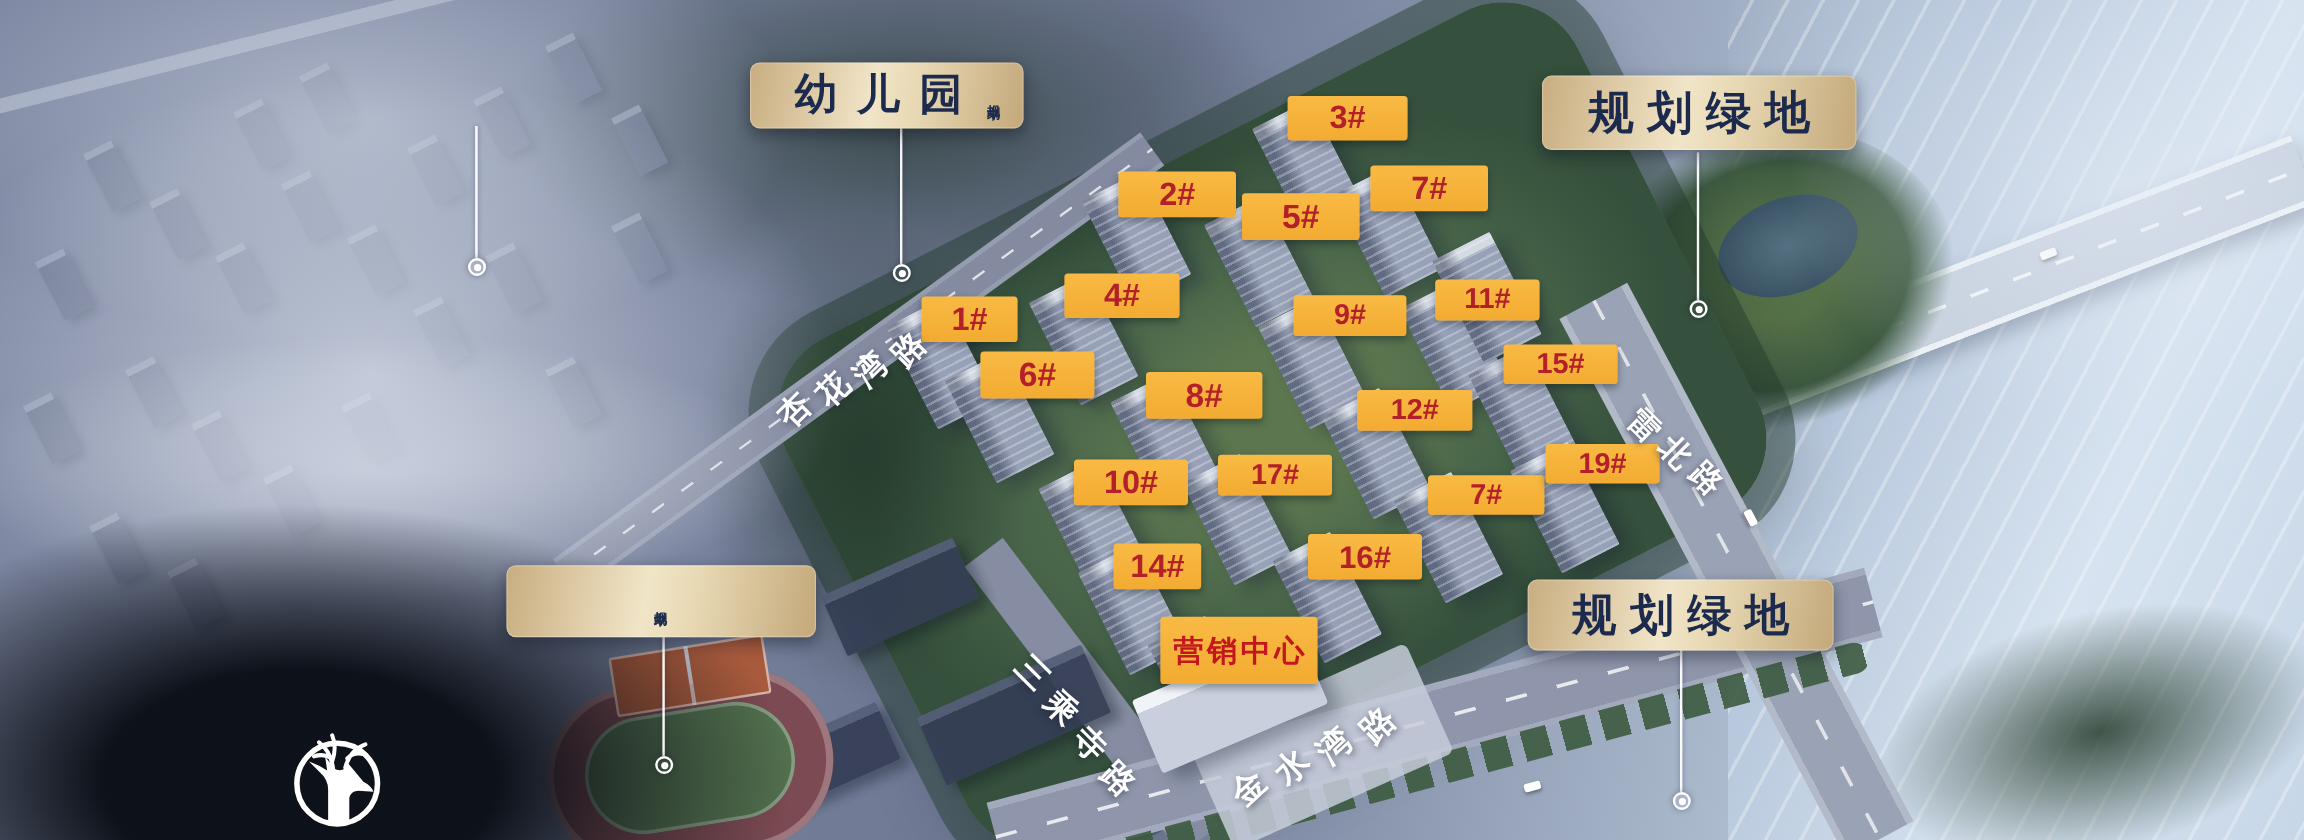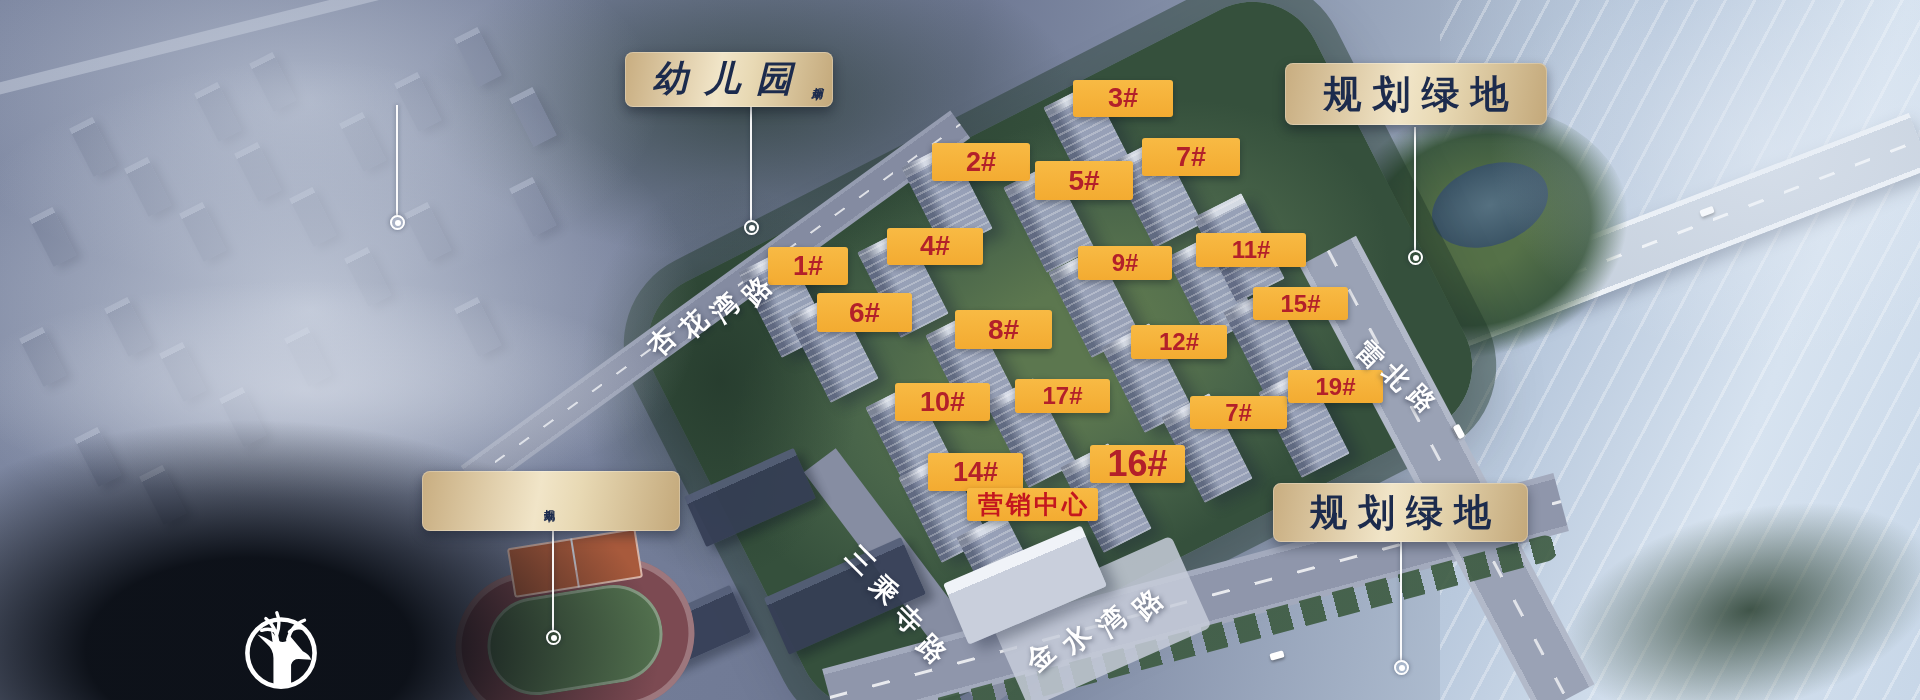--- a/index.html
+++ b/index.html
@@ -101,34 +101,34 @@
 
   
   .plaque{display:flex;align-items:center;justify-content:center;gap:7px;border-radius:8px;
     background:linear-gradient(100deg,#c8ad80 0%,#f1e5c8 45%,#e8d9b4 60%,#c3a87a 100%);
     box-shadow:0 5px 12px rgba(10,16,30,.4), inset 0 0 0 1px rgba(255,255,255,.25);
     color:#1c2b4d;font-weight:700;}
   .plaque .t{position:static;letter-spacing:8px;text-indent:8px;white-space:nowrap;}
   .plaque .st{position:static;writing-mode:vertical-rl;text-orientation:upright;
     font-size:11px;font-weight:700;letter-spacing:1px;line-height:1;margin-left:-4px;}
   .pl-neigh{left:275px;top:50px;width:230px;height:55px;font-size:33px;}
-  .pl-kind{left:625px;top:52px;width:208px;height:55px;font-size:36px;font-style:italic;}
+  .pl-kind{left:625px;top:52px;width:228px;height:55px;font-size:36px;}
   .pl-kind .t{letter-spacing:16px;text-indent:16px;}
   .pl-green-n{left:1285px;top:63px;width:262px;height:62px;font-size:38px;}
   .pl-green-n .t{letter-spacing:11px;text-indent:11px;}
   .pl-school{left:422px;top:471px;width:258px;height:60px;font-size:37px;}
   .pl-school .t{letter-spacing:14px;text-indent:14px;}
   .pl-green-s{left:1273px;top:483px;width:255px;height:59px;font-size:37px;}
   .pl-green-s .t{letter-spacing:11px;text-indent:11px;}
 
   
   .btag{display:flex;align-items:center;justify-content:center;border-radius:3px;
     background:linear-gradient(180deg,#f8ba44 0%,#f3ab31 100%);
     color:#b3202a;font-weight:800;box-shadow:0 3px 6px rgba(10,16,30,.35);}
-  .mkt-tag{left:967px;top:488px;width:131px;height:33px;display:flex;align-items:center;justify-content:center;
+  .mkt-tag{left:967px;top:514px;width:131px;height:56px;display:flex;align-items:center;justify-content:center;
     border-radius:3px;background:linear-gradient(180deg,#f8ba44 0%,#f3ab31 100%);
     color:#c4161f;font-weight:800;font-size:25px;letter-spacing:3px;text-indent:3px;
     box-shadow:0 3px 6px rgba(10,16,30,.35);}
 
   
   .road-label{display:flex;color:#fff;font-weight:700;text-shadow:0 2px 5px rgba(20,28,48,.55);
     transform-origin:0 50%;white-space:nowrap;}
   .road-label span{position:static;display:inline-block;transform:rotate(var(--cr,0deg));}
   .road-xhw{left:650px;top:330px;gap:9px;font-size:27px;transform:rotate(-28deg);--cr:-17deg;}
   .road-scs{left:852px;top:532px;gap:11px;font-size:27px;transform:rotate(51deg);--cr:-6deg;}
@@ -243,26 +243,26 @@
       <div class="btag" style="left: 768px; top: 247px; width: 80px; height: 38px; font-size: 27px;">1#</div>
       <div class="btag" style="left: 932px; top: 143px; width: 98px; height: 38px; font-size: 27px;">2#</div>
       <div class="btag" style="left: 1073px; top: 80px; width: 100px; height: 37px; font-size: 27px;">3#</div>
       <div class="btag" style="left: 887px; top: 228px; width: 96px; height: 37px; font-size: 27px;">4#</div>
       <div class="btag" style="left: 1035px; top: 161px; width: 98px; height: 39px; font-size: 28px;">5#</div>
       <div class="btag" style="left: 817px; top: 293px; width: 95px; height: 39px; font-size: 28px;">6#</div>
       <div class="btag" style="left: 1142px; top: 138px; width: 98px; height: 38px; font-size: 27px;">7#</div>
       <div class="btag" style="left: 955px; top: 310px; width: 97px; height: 39px; font-size: 28px;">8#</div>
       <div class="btag" style="left: 1078px; top: 246px; width: 94px; height: 34px; font-size: 24px;">9#</div>
       <div class="btag" style="left: 895px; top: 383px; width: 95px; height: 38px; font-size: 27px;">10#</div>
-      <div class="btag" style="left: 1196px; top: 233px; width: 110px; height: 34px; font-size: 24px;">11#</div>
+      <div class="btag" style="left: 1196px; top: 233px; width: 87px; height: 34px; font-size: 24px;">11#</div>
       <div class="btag" style="left: 1015px; top: 379px; width: 95px; height: 34px; font-size: 24px;">17#</div>
       <div class="btag" style="left: 1131px; top: 325px; width: 96px; height: 34px; font-size: 24px;">12#</div>
-      <div class="btag" style="left: 928px; top: 453px; width: 95px; height: 38px; font-size: 27px;">14#</div>
+      <div class="btag" style="left: 928px; top: 453px; width: 73px; height: 38px; font-size: 27px;">14#</div>
       <div class="btag" style="left: 1253px; top: 287px; width: 95px; height: 33px; font-size: 24px;">15#</div>
-      <div class="btag" style="left: 1090px; top: 445px; width: 95px; height: 38px; font-size: 36px;">16#</div>
+      <div class="btag" style="left: 1090px; top: 445px; width: 95px; height: 38px; font-size: 26px;">16#</div>
       <div class="btag" style="left: 1190px; top: 396px; width: 97px; height: 33px; font-size: 24px;">7#</div>
       <div class="btag" style="left: 1288px; top: 370px; width: 95px; height: 33px; font-size: 24px;">19#</div>
     </div>
 
   <div class="mkt-tag">营销中心</div>
 
   <div class="plaque pl-kind">
     <span class="t">幼儿园</span>
     <span class="st">规划中</span>
   </div>

